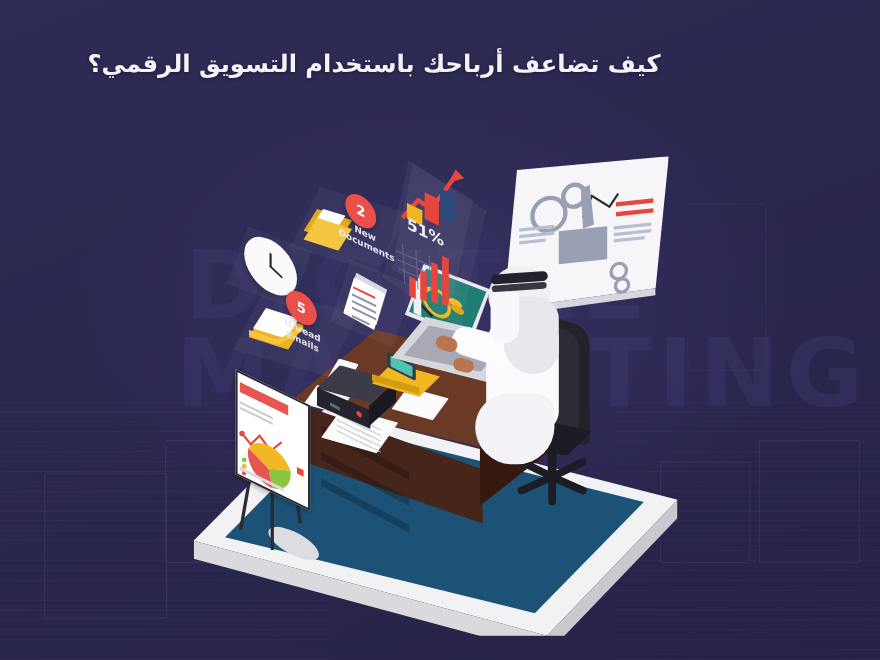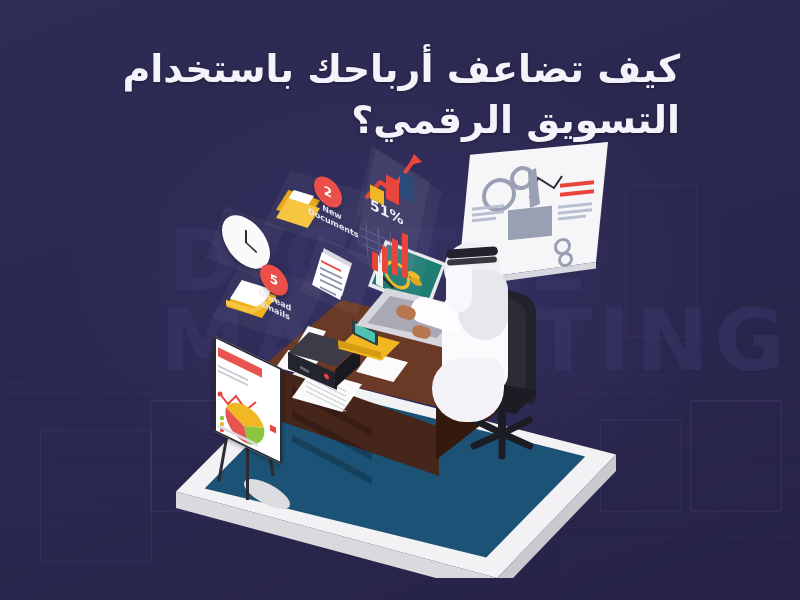--- a/index.html
+++ b/index.html
@@ -19,22 +19,22 @@
       opacity:.55;white-space:nowrap;pointer-events:none;user-select:none;}
   .wm-digital{left:168px;top:210px;font-size:86px;}
   .wm-marketing{left:160px;top:290px;font-size:86px;}
 
   .bgbox{position:absolute;border:1.5px solid rgba(122,110,180,.16);
          border-radius:2px;pointer-events:none;}
   .bglines{position:absolute;pointer-events:none;
     background-image:repeating-linear-gradient(0deg,rgba(120,110,180,.07) 0 1px,transparent 1px 9px);}
 
   
-  .headline{position:absolute;top:44px;left:0;width:680px;text-align:right;
-    color:#f4f2fb;font-size:38px;font-weight:700;direction:rtl;
+  .headline{position:absolute;top:44px;left:0;width:680px;text-align:center;
+    color:#f4f2fb;font-size:22px;font-weight:700;direction:rtl;
     letter-spacing:0px;line-height:1.35;text-shadow:0 1px 3px rgba(0,0,0,.35);}
   
 
   
   .tablet{position:absolute;left:176px;top:372px;width:440px;height:206px;}
   .tablet .body{position:absolute;inset:0;
     background:#f2f2f4;
     clip-path:polygon(27% 0%,100% 40%,73% 100%,0% 58%);
     box-shadow:0 6px 18px rgba(0,0,0,.35);}
   .tablet .side{position:absolute;left:0;top:0;width:100%;height:100%;

